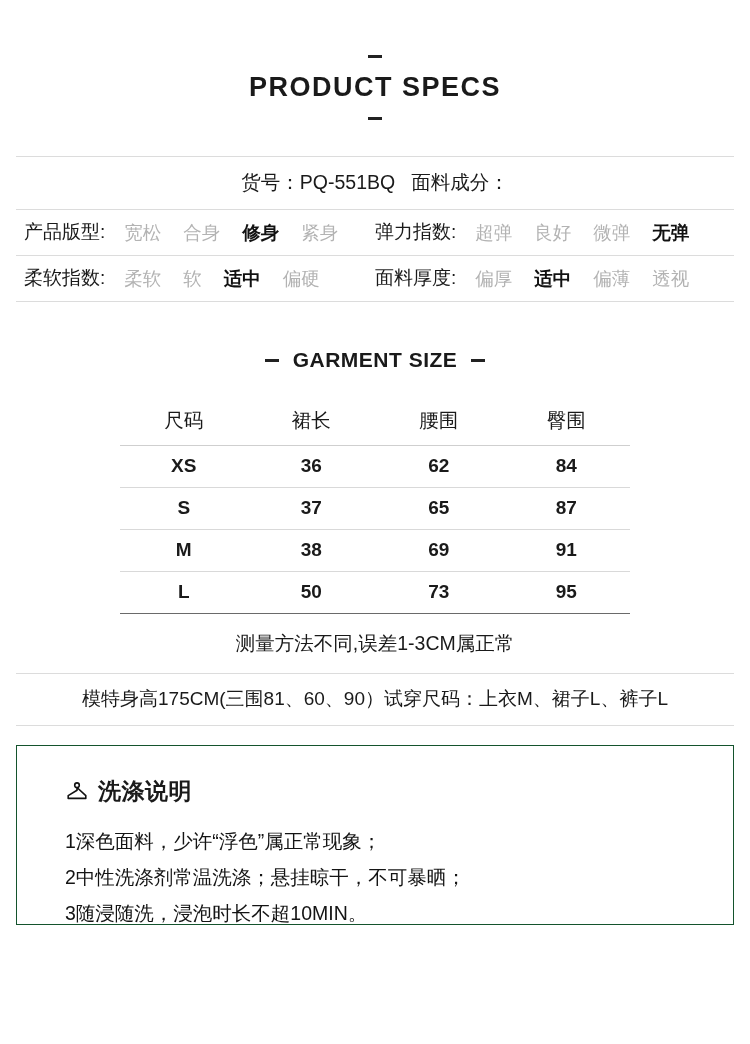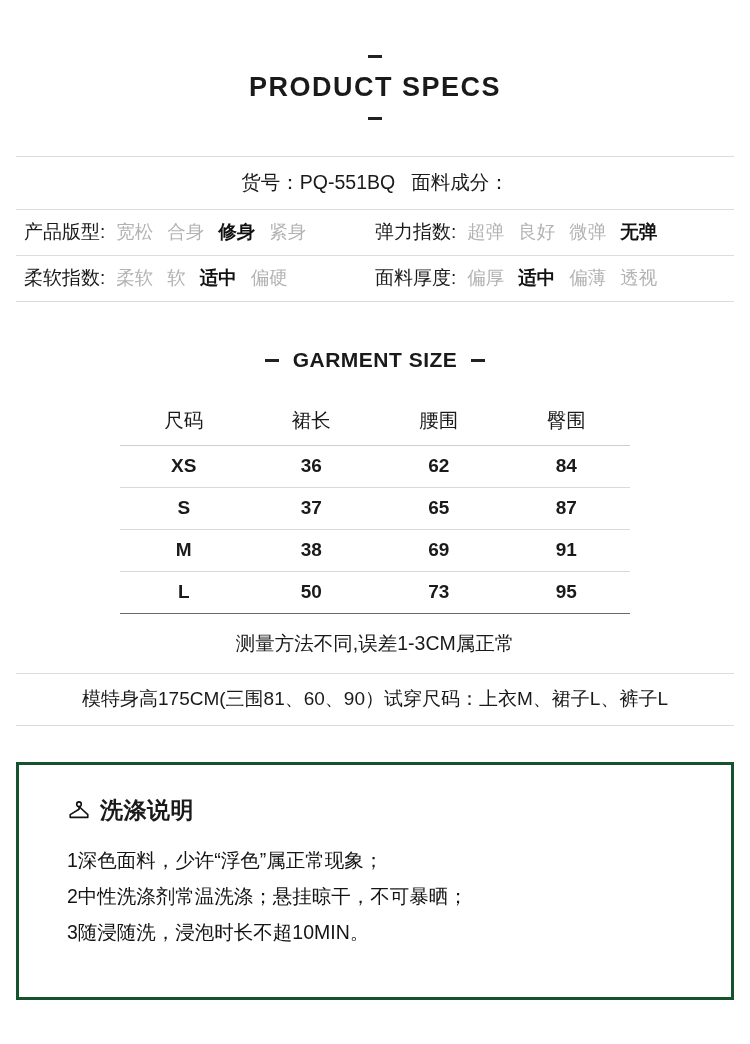--- a/index.html
+++ b/index.html
@@ -68,22 +68,23 @@
   .spec-row.first .cell-text {
     white-space: nowrap;
   }
   .spec-row .gap {
     display: inline-block;
     width: 16px;
   }
   .spec-half {
     flex: 1;
     display: flex;
-    align-items: flex-start;
+    align-items: flex-end;
     white-space: nowrap;
+    gap: 8px;
   }
   .spec-label {
     font-size: 19px;
     color: #1a1a1a;
     margin-right: 4px;
   }
   .opt {
     font-size: 18.5px;
     color: #b3b3b3;
     margin: 0 7px;
@@ -134,23 +135,23 @@
     border-top: 1px solid #dcdcdc;
     border-bottom: 1px solid #dcdcdc;
     text-align: center;
     font-size: 19px;
     padding: 12px 4px 13px 4px;
     white-space: nowrap;
   }
 
   
   .care-box {
-    margin: 36px 16px 0 16px;
-    border: 3px solid #14532d;
-    height: 238px;
+    margin: 19px 16px 0 16px;
+    border: 1px solid #14532d;
+    height: 180px;
     box-sizing: border-box;
     padding: 30px 0 0 48px;
   }
   .care-head {
     display: flex;
     align-items: center;
     gap: 9px;
   }
   .care-head .care-icon {
     display: inline-flex;

